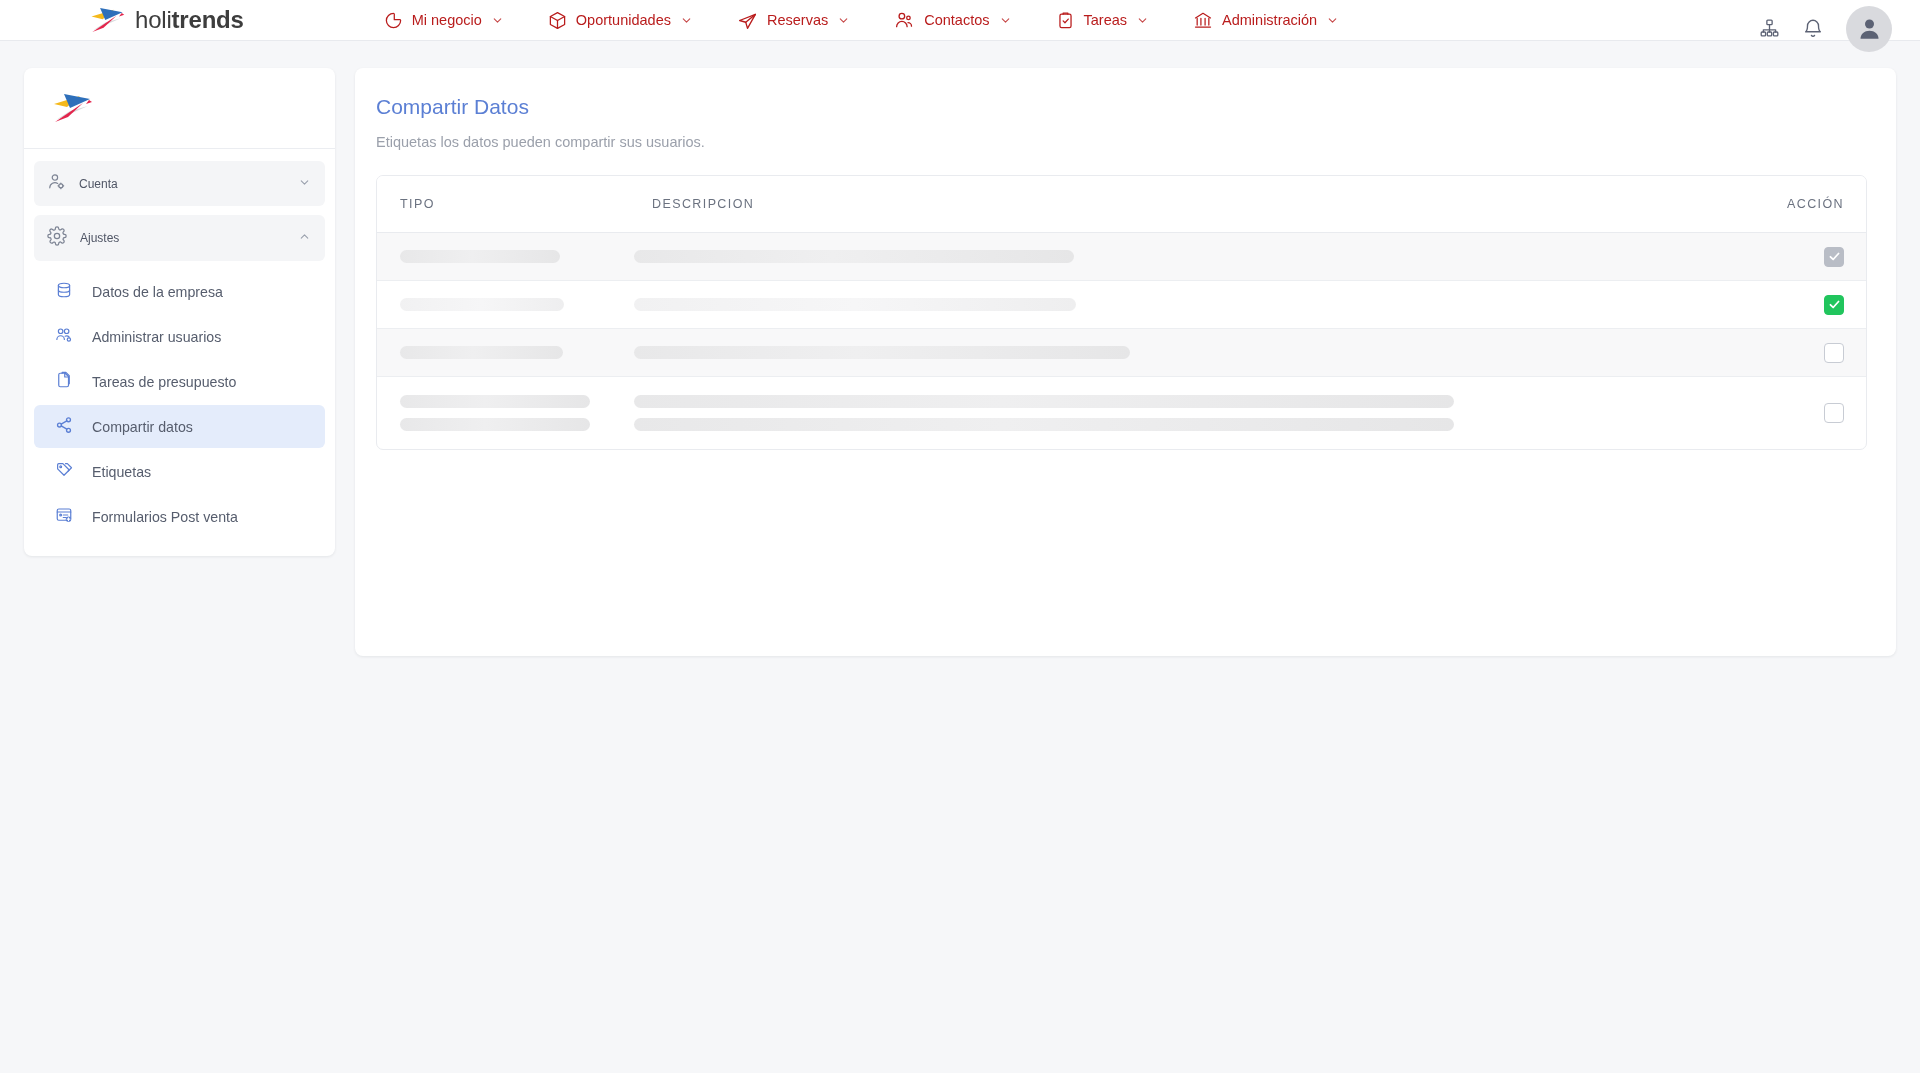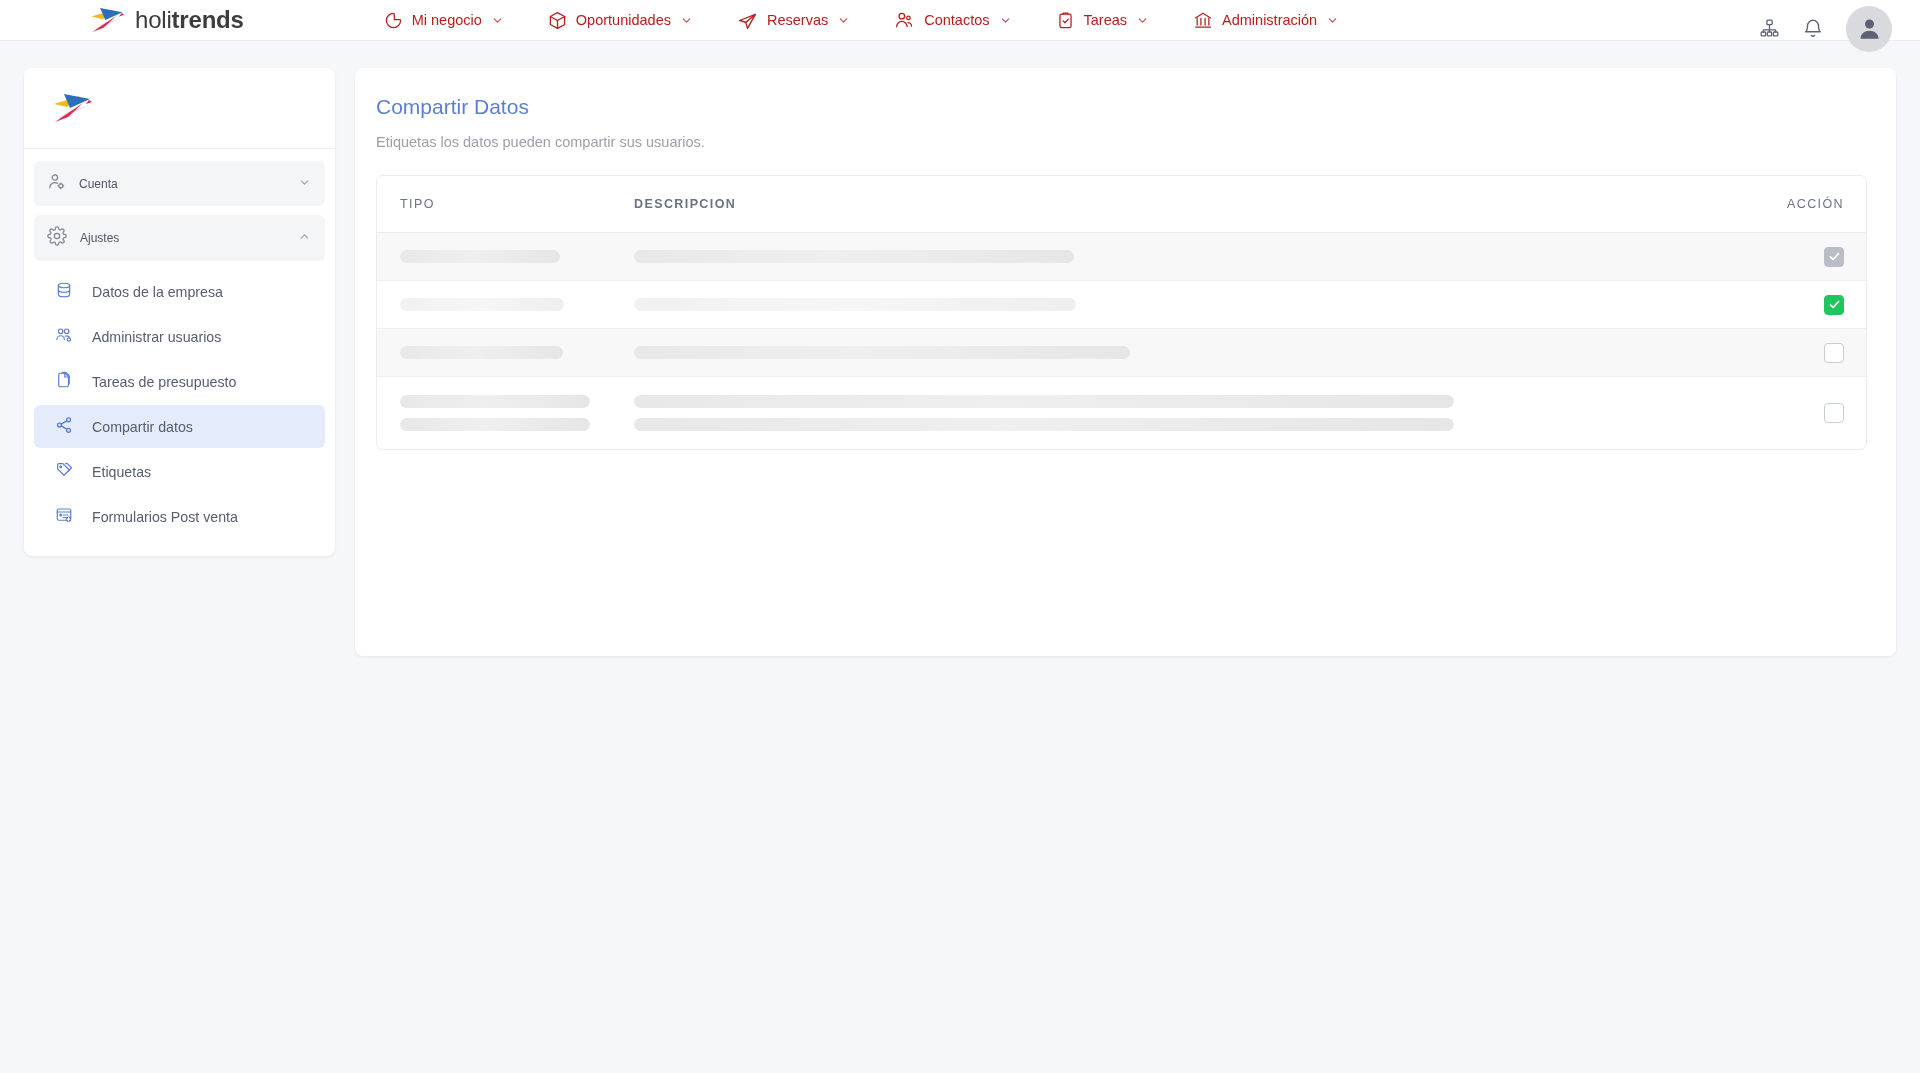--- a/index.html
+++ b/index.html
@@ -121,26 +121,27 @@
     border: 1px solid #e9ebef;
     border-radius: 7px;
     overflow: hidden;
   }
   .thead {
     display:flex; align-items:center;
     height: 57px;
     padding: 0 22px 0 23px;
     background:#fff;
     border-bottom: 1px solid #e9ebef;
+    gap: 18px;
   }
   .th {
     font-size: 12.5px; letter-spacing: 1.4px; color:#6b7280; font-weight: 400;
   }
   .col-tipo   { flex: 0 0 234px; }
-  .col-desc   { flex: 1 1 auto; font-weight: bold; }
+  .col-desc   { flex: 1 1 auto; }
   .col-accion { flex: 0 0 90px; text-align: right; }
 
   .trow {
     display:flex; align-items:center;
     padding: 0 22px 0 23px;
     min-height: 48px;
     border-bottom: 1px solid #eceef1;
   }
   .trow:last-child { border-bottom: none; }
   .trow.alt { background:#f8f8f9; }

